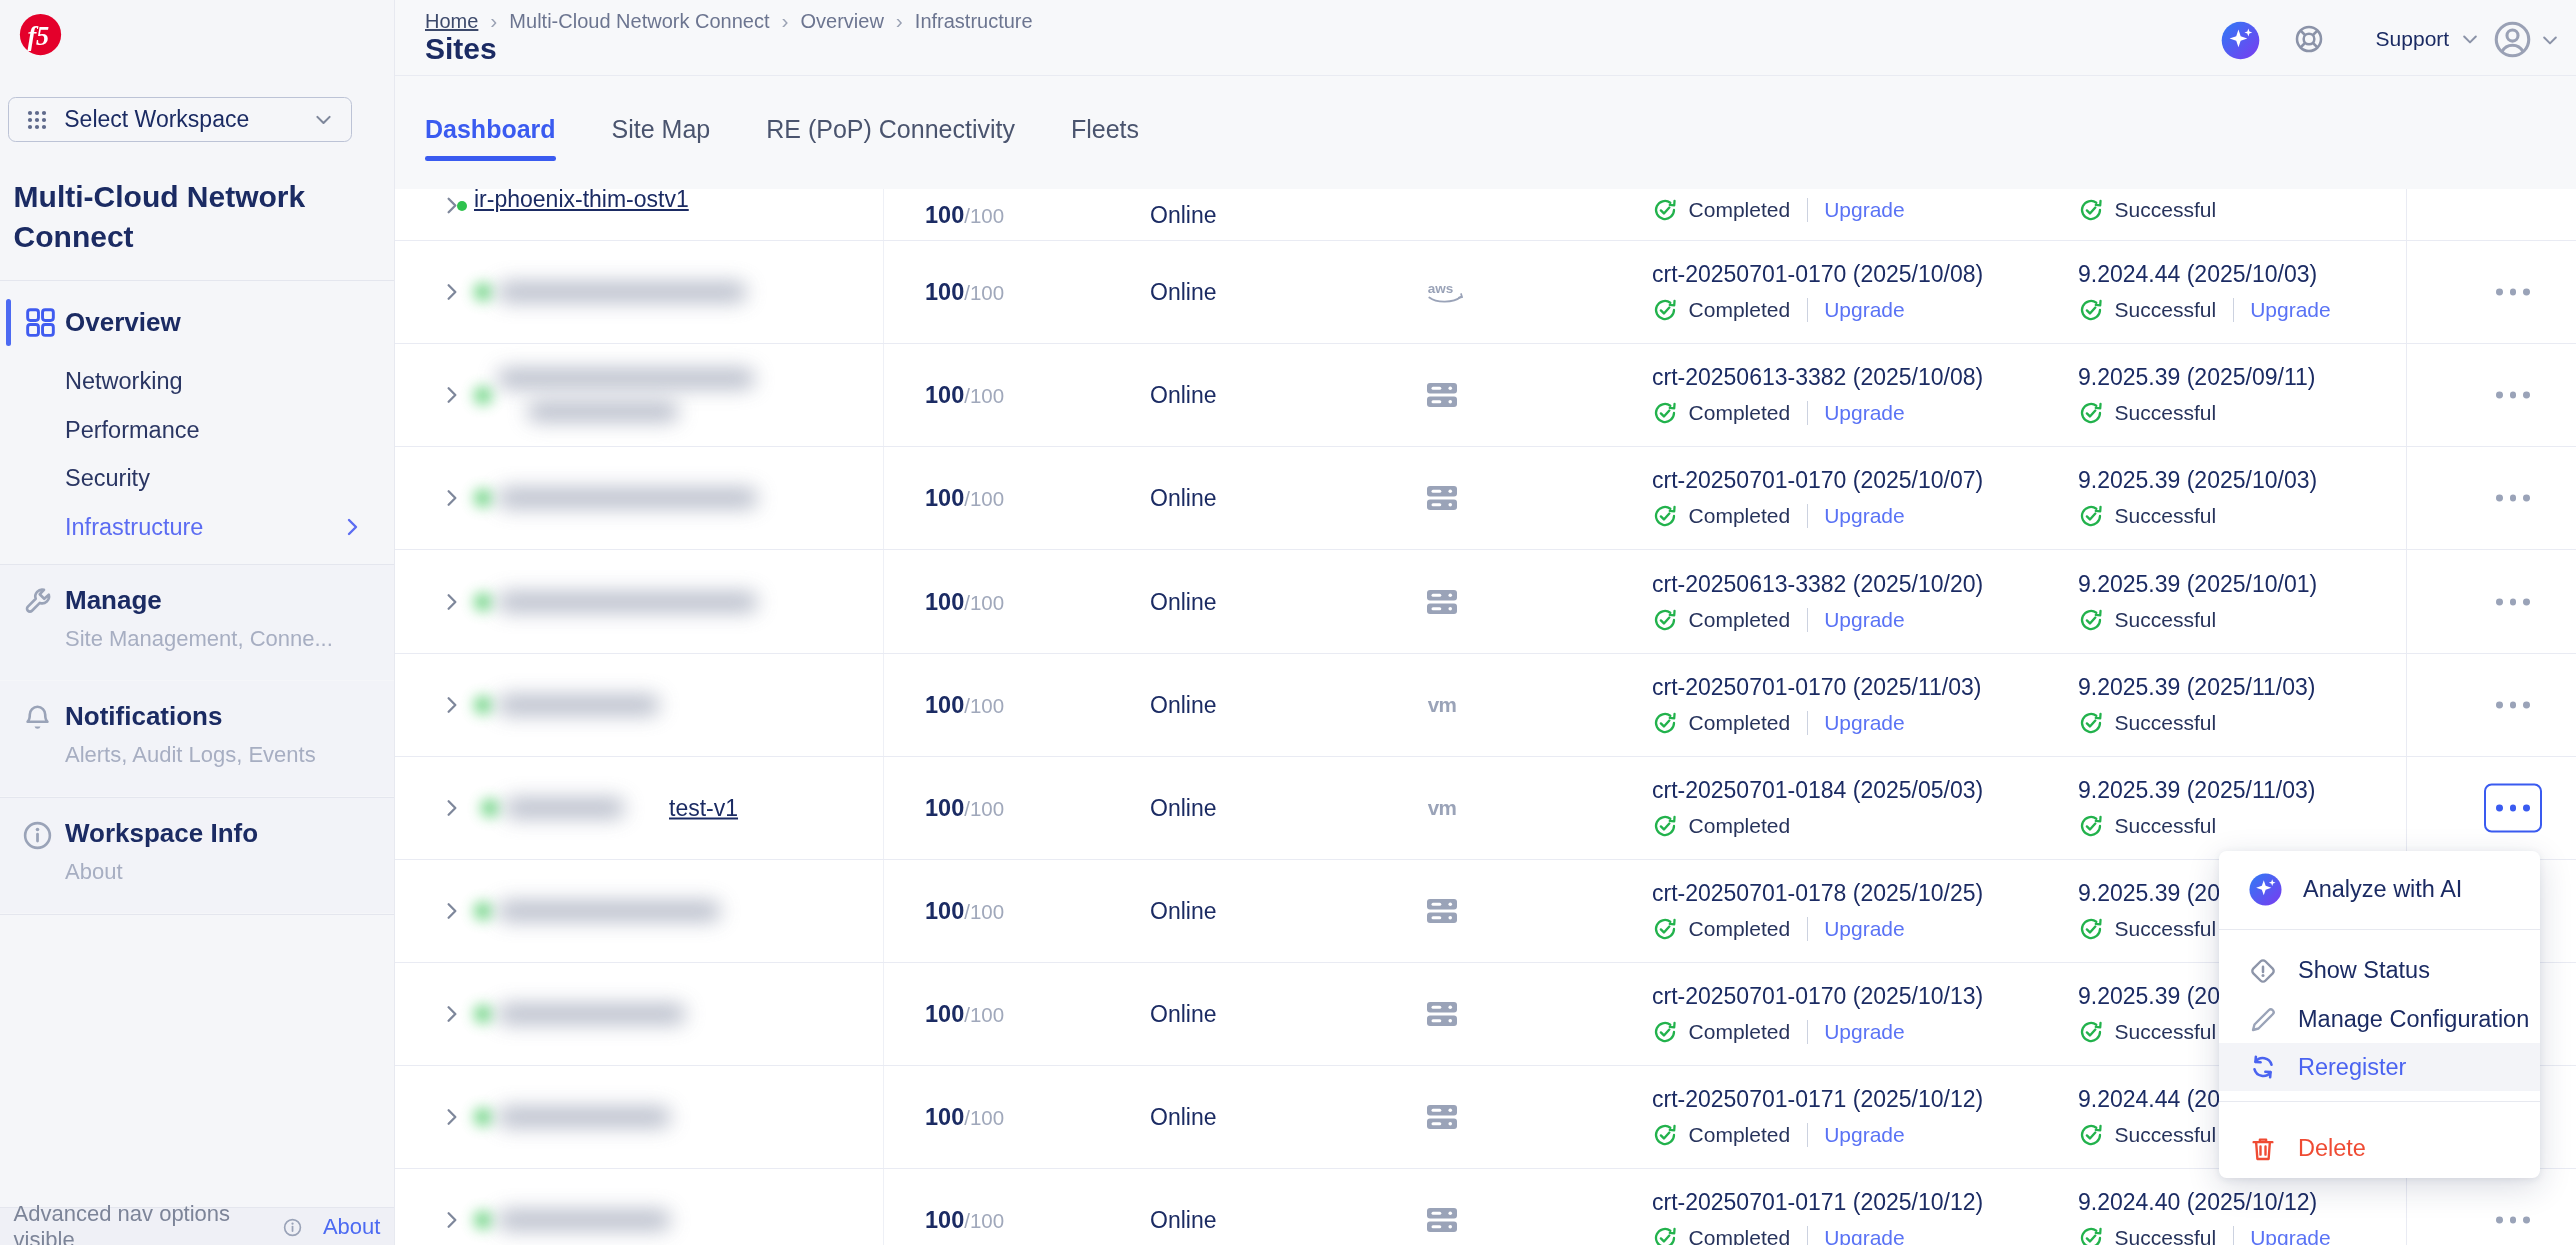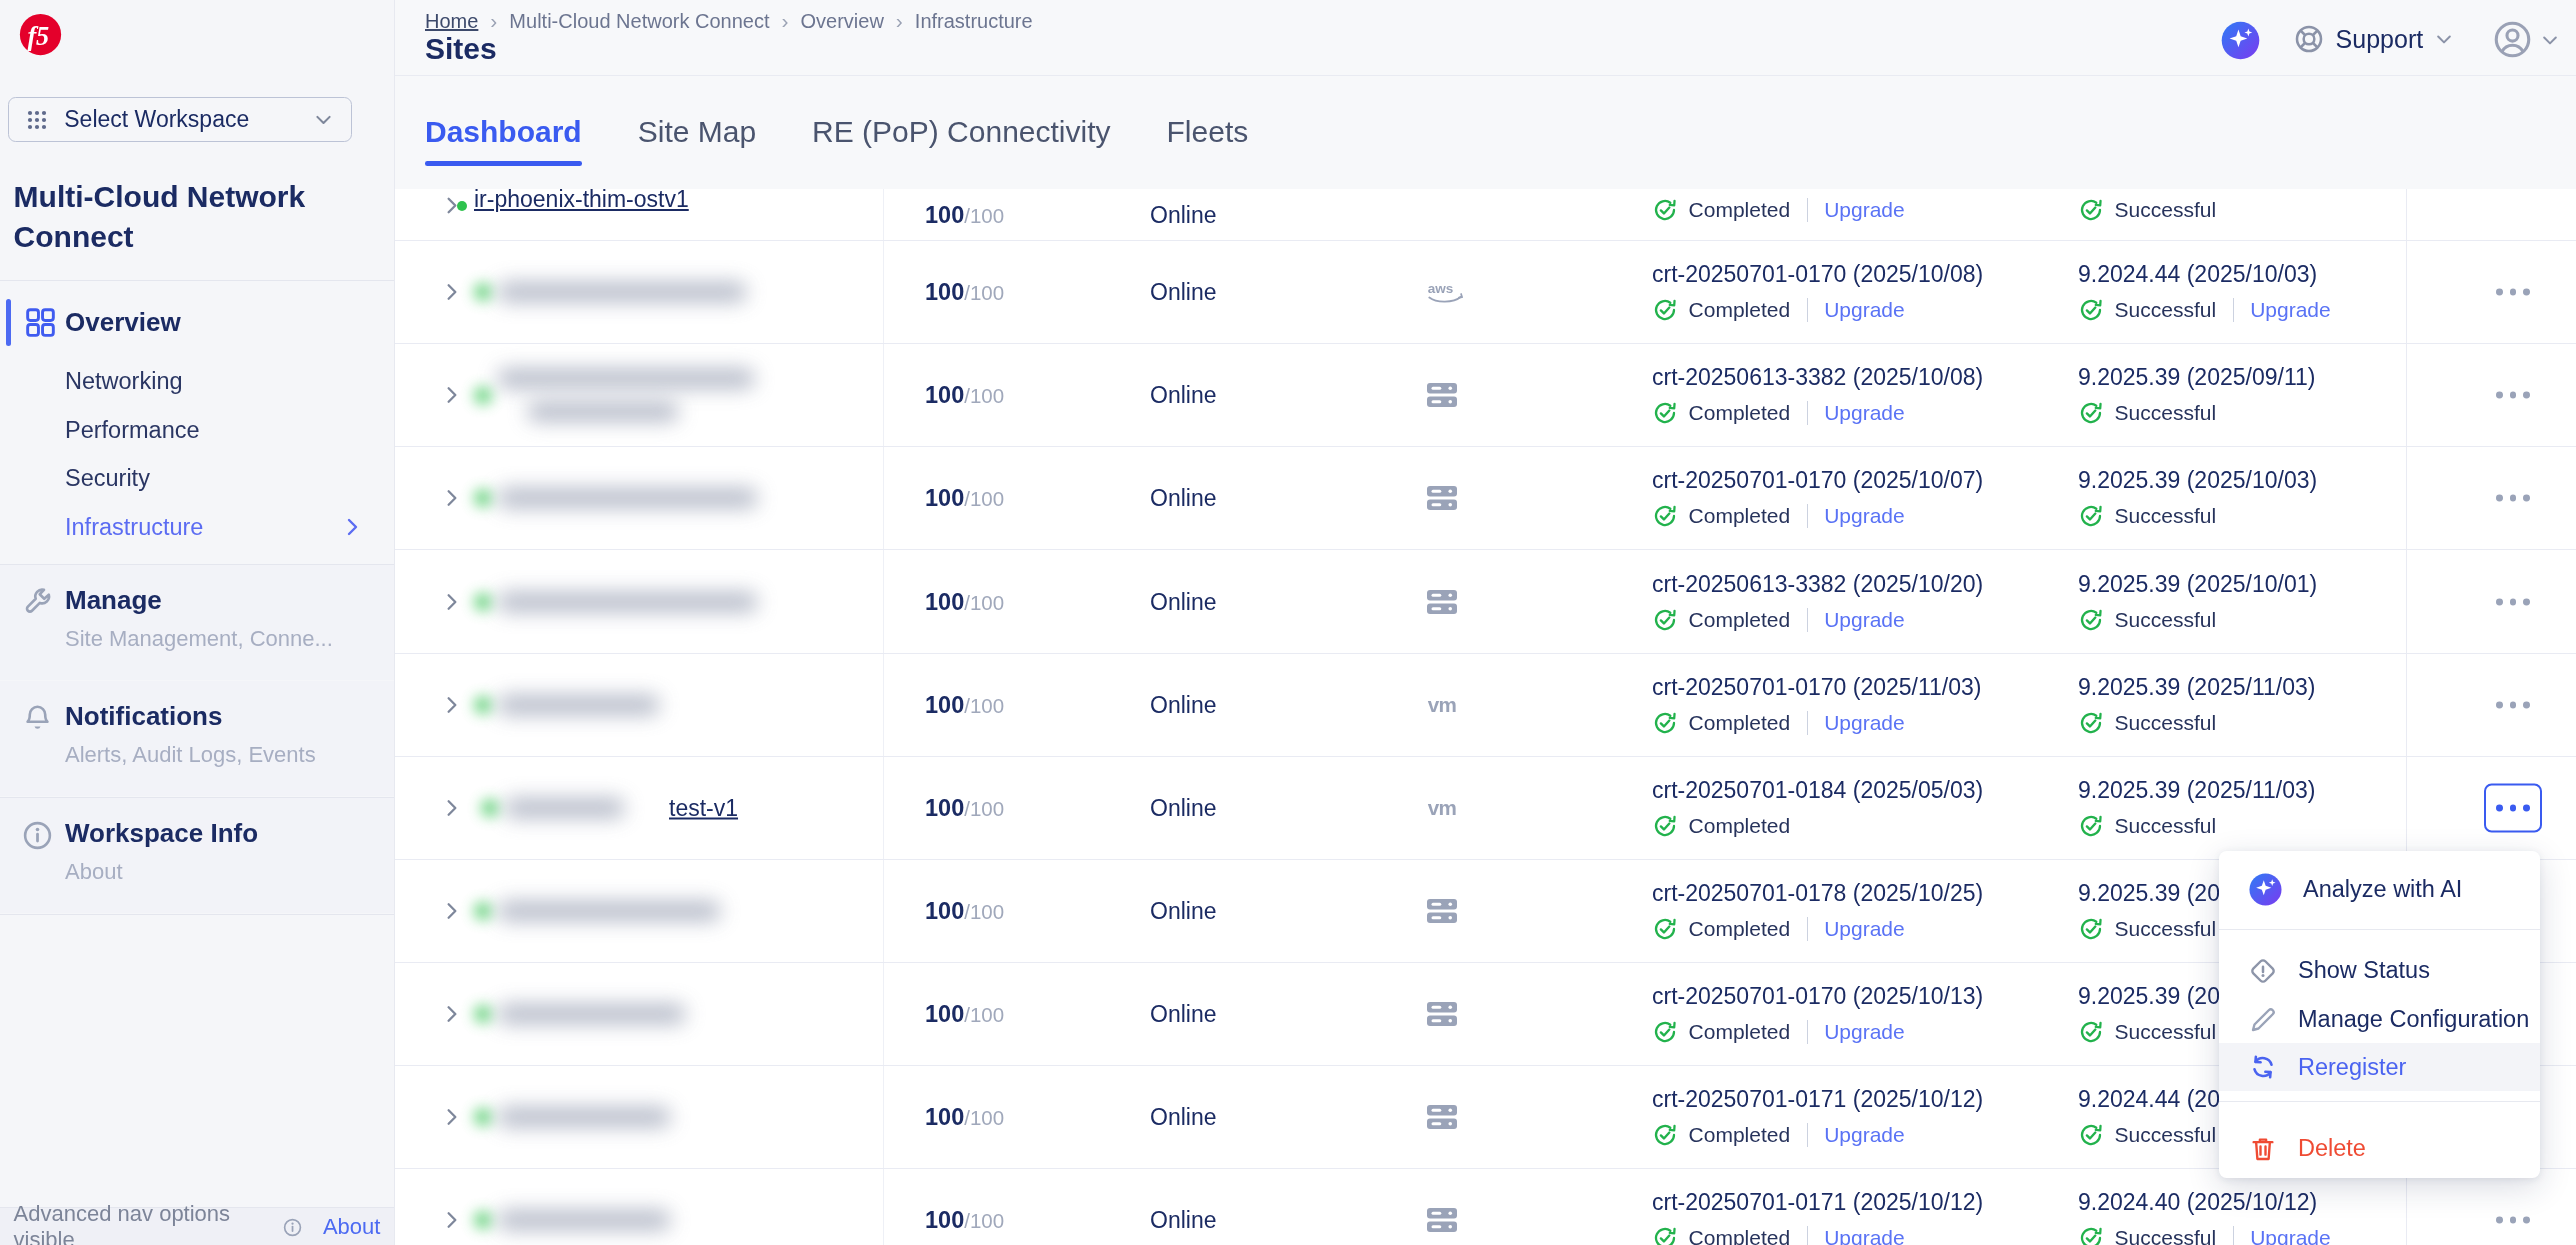--- a/index.html
+++ b/index.html
@@ -36,25 +36,25 @@
   
   #main{position:absolute;left:395px;top:0;right:0;bottom:0;background:var(--hdrbg);}
   #breadcrumb{position:absolute;left:30px;top:9px;display:flex;align-items:center;gap:12px;font-size:20px;color:#6c7590;}
   #breadcrumb .home{color:#3d4a6b;text-decoration:underline;cursor:pointer;}
   #breadcrumb .sep{color:#9aa2b4;font-size:21px;}
   #breadcrumb .crumb{cursor:pointer;}
   #page-title{position:absolute;left:30px;top:32px;font-size:30px;font-weight:700;color:var(--navy);}
   #hdr-line{position:absolute;left:0;right:0;top:75px;height:0.8px;background:#e9ebf2;}
   #ai-top{position:absolute;left:1825px;top:20px;width:41px;height:41px;cursor:pointer;}
   #support{position:absolute;left:1898px;top:23px;display:flex;align-items:center;gap:10.6px;cursor:pointer;}
-  #support .lbl{font-size:25px;color:var(--navy);}
+  #support .lbl{font-size:21px;color:var(--navy);margin-left:40px;}
   #account{position:absolute;left:2098px;top:20px;display:flex;align-items:center;gap:7.6px;cursor:pointer;}
 
   
-  #tabs{position:absolute;left:30px;top:115px;display:flex;gap:56px;font-size:30px;justify-content:flex-end;}
+  #tabs{position:absolute;left:30px;top:115px;display:flex;gap:56px;font-size:25px;justify-content:flex-end;}
   .tab{color:#4a546e;padding-bottom:16.7px;cursor:pointer;position:relative;}
   .tab.active{color:var(--accent);font-weight:700;}
   .tab.active::after{content:"";position:absolute;left:0;right:0;bottom:0;height:4.5px;border-radius:2.3px;background:var(--accent);}
 
   
   #table{position:absolute;left:0;top:189px;right:0;bottom:0;background:#fff;overflow:hidden;}
   #namesep{position:absolute;left:488px;top:0;bottom:0;width:0.8px;background:#eef0f6;}
   #actionsep{position:absolute;left:2011px;top:0;bottom:0;width:0.8px;background:var(--line);}
   .row{position:absolute;left:0;right:0;height:103px;border-bottom:0.8px solid var(--line);}
   .row--cut{height:52px;}

